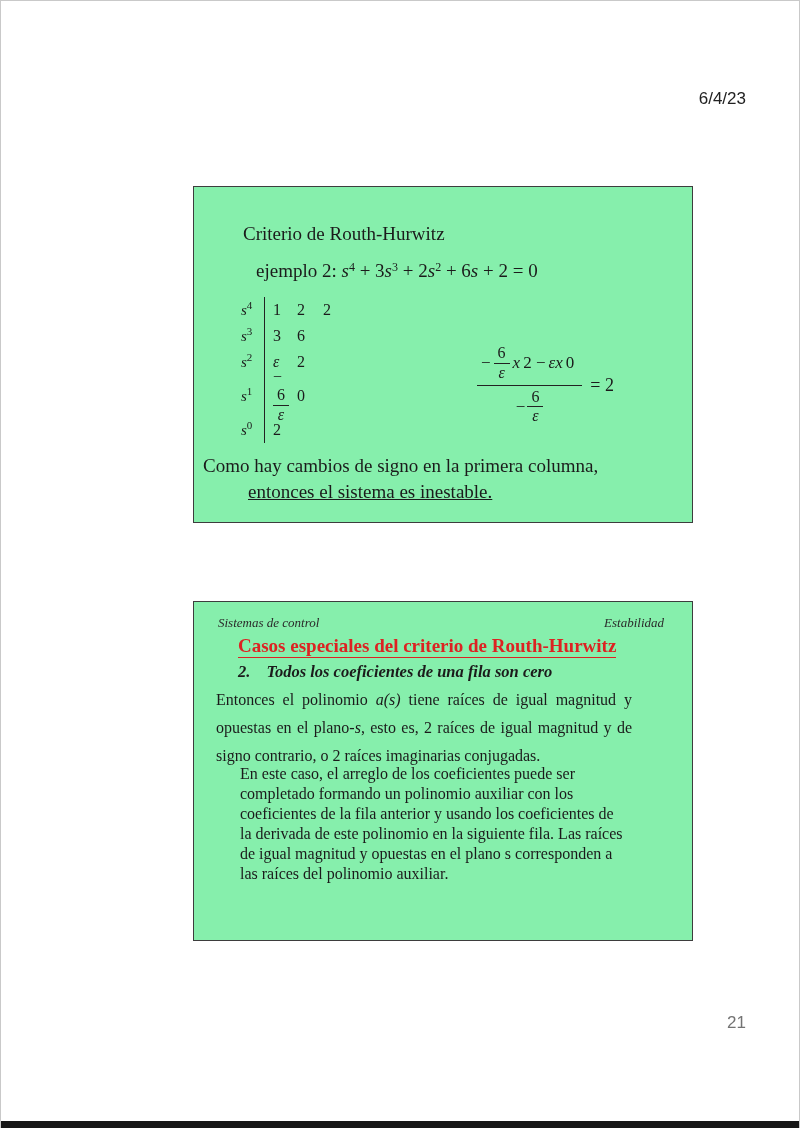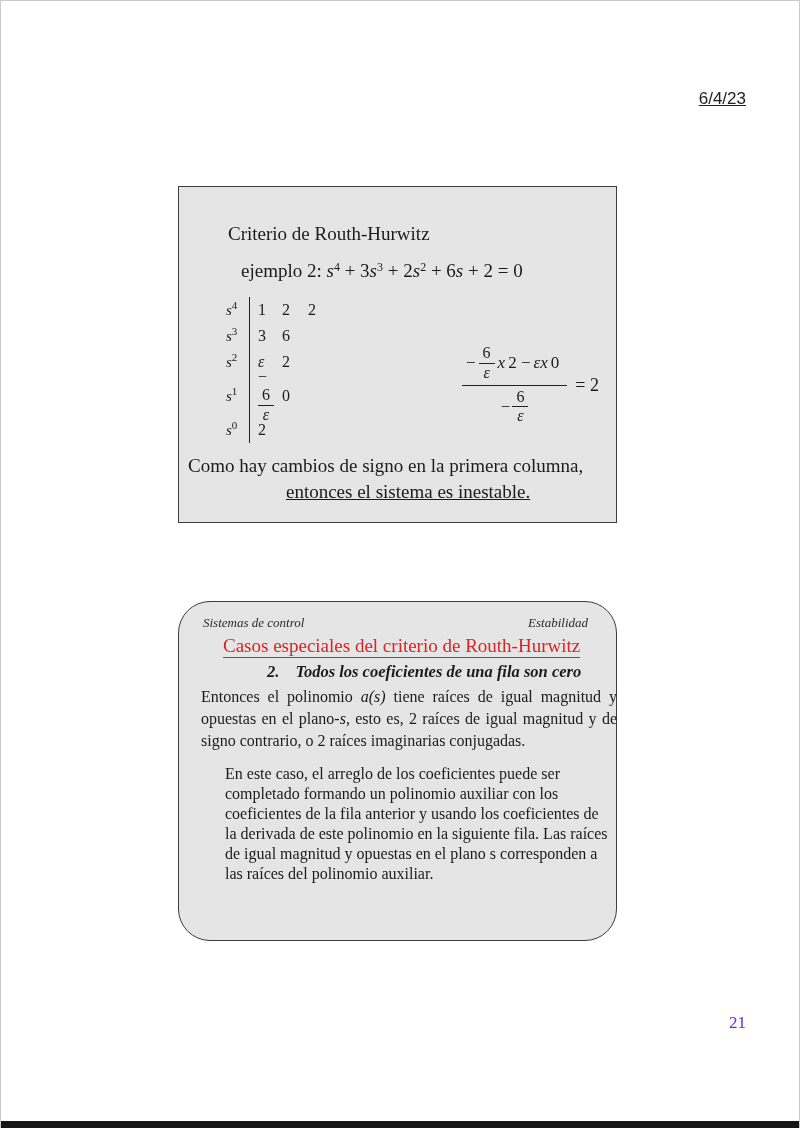--- a/index.html
+++ b/index.html
@@ -6,26 +6,26 @@
   html,body { width:800px; height:1128px; background:#fff; }
   body { font-family:"Liberation Serif","DejaVu Serif",serif; color:#1b1b1b; position:relative; overflow:hidden; }
 
   .page {
     position:absolute; inset:0;
     border-left:1px solid #c9c9c9; border-right:1px solid #c9c9c9; border-top:1px solid #c9c9c9;
     background:#fff;
   }
   .bottom-bar { position:absolute; left:0; right:0; bottom:0; height:7px; background:#161616; }
 
-  .date { position:absolute; top:88px; right:53px; font-family:"Liberation Sans",sans-serif; font-size:17px; color:#222;text-decoration:underline; }
-  .pagenum { position:absolute; top:1012px; right:53px; font-family:Liberation Serif, serif; font-size:17px; color:#6d28d9; }
+  .date { position:absolute; top:88px; right:53px; font-family:"Liberation Sans",sans-serif; font-size:17px; color:#222; }
+  .pagenum { position:absolute; top:1012px; right:53px; font-family:Liberation Sans, sans-serif; font-size:17px; color:#737373; }
 
-  .slide { position:absolute; left:177px; width:439px; background:#e5e5e5; border:1.7px solid #3d3d3d; }
+  .slide { position:absolute; left:192px; width:500px; background:#86efac; border:1.7px solid #3d3d3d; }
   .slide1 { top:185px; height:337px; }
-  .slide2 { top:600px; height:340px;border-radius:32px; }
+  .slide2 { top:600px; height:340px; }
 
   
   .s1-title { position:absolute; left:49px; top:36px; font-size:19px; }
   .s1-eq { position:absolute; left:62px; top:60px; font-size:19px;margin-top:13px; }
   .var { font-style:italic; }
   .it { font-style:italic; }
   .sup { font-size:12px; vertical-align:6px; }
 
   .rt { position:absolute; left:47px; top:110px; font-size:16px; }
   .rt-row { display:flex; align-items:center; }
@@ -41,31 +41,31 @@
   .frac { display:inline-flex; flex-direction:column; align-items:center; line-height:1.05; font-size:16px; }
   .fnum { border-bottom:1.2px solid #222; padding:0 4px 1px; }
   .fden { padding-top:1px; }
 
   .s1-calc { position:absolute; left:283px; top:158px; display:flex; align-items:center; gap:8px; font-size:17px; }
   .bigfrac { display:inline-flex; flex-direction:column; align-items:center; }
   .bf-num { display:flex; align-items:center; gap:3px; border-bottom:1.4px solid #222; padding:0 8px 3px 4px; }
   .bf-den { display:flex; align-items:center; gap:2px; padding-top:3px; }
   .bf-res { font-size:18px; }
 
-  .s1-conc { position:absolute; left:9px; top:266px; font-size:19px; line-height:26px;text-align:center; }
+  .s1-conc { position:absolute; left:9px; top:266px; font-size:19px; line-height:26px; }
   .s1-conc .l2 { margin-left:45px;text-decoration:underline; }
 
   
   .s2-head { position:absolute; left:24px; right:28px; top:13px; display:flex; justify-content:space-between;
              font-style:italic; font-size:13px; color:#2a2a2a; }
   .s2-title { position:absolute; left:44px; top:33px; font-size:19px; color:#dd2222; }
-  .s2-title span { border-bottom:1.5px solid #dd2222; padding-bottom:1px; }
-  .s2-item { position:absolute; left:44px; top:60px; font-size:16.5px; font-weight:bold; font-style:italic;margin-left:44px; }
+  .s2-title span { border-bottom:1.5px solid #dd2222; padding-bottom:1px;font-weight:bold; }
+  .s2-item { position:absolute; left:44px; top:60px; font-size:16.5px; font-weight:bold; font-style:italic; }
   .s2-item .num { margin-right:16px; }
-  .s2-p1 { position:absolute; left:22px; top:84px; width:416px; font-size:16px; line-height:22px; text-align:justify; }
+  .s2-p1 { position:absolute; left:22px; top:84px; width:416px; font-size:16px; line-height:28px; text-align:justify; }
   .s2-p2 { position:absolute; left:46px; top:162px; width:386px; font-size:16px; line-height:20px; }
 </style>
 </head>
 <body>
 
 <div class="page">
 
   <div class="date">6/4/23</div>
 
   <div class="slide slide1">

